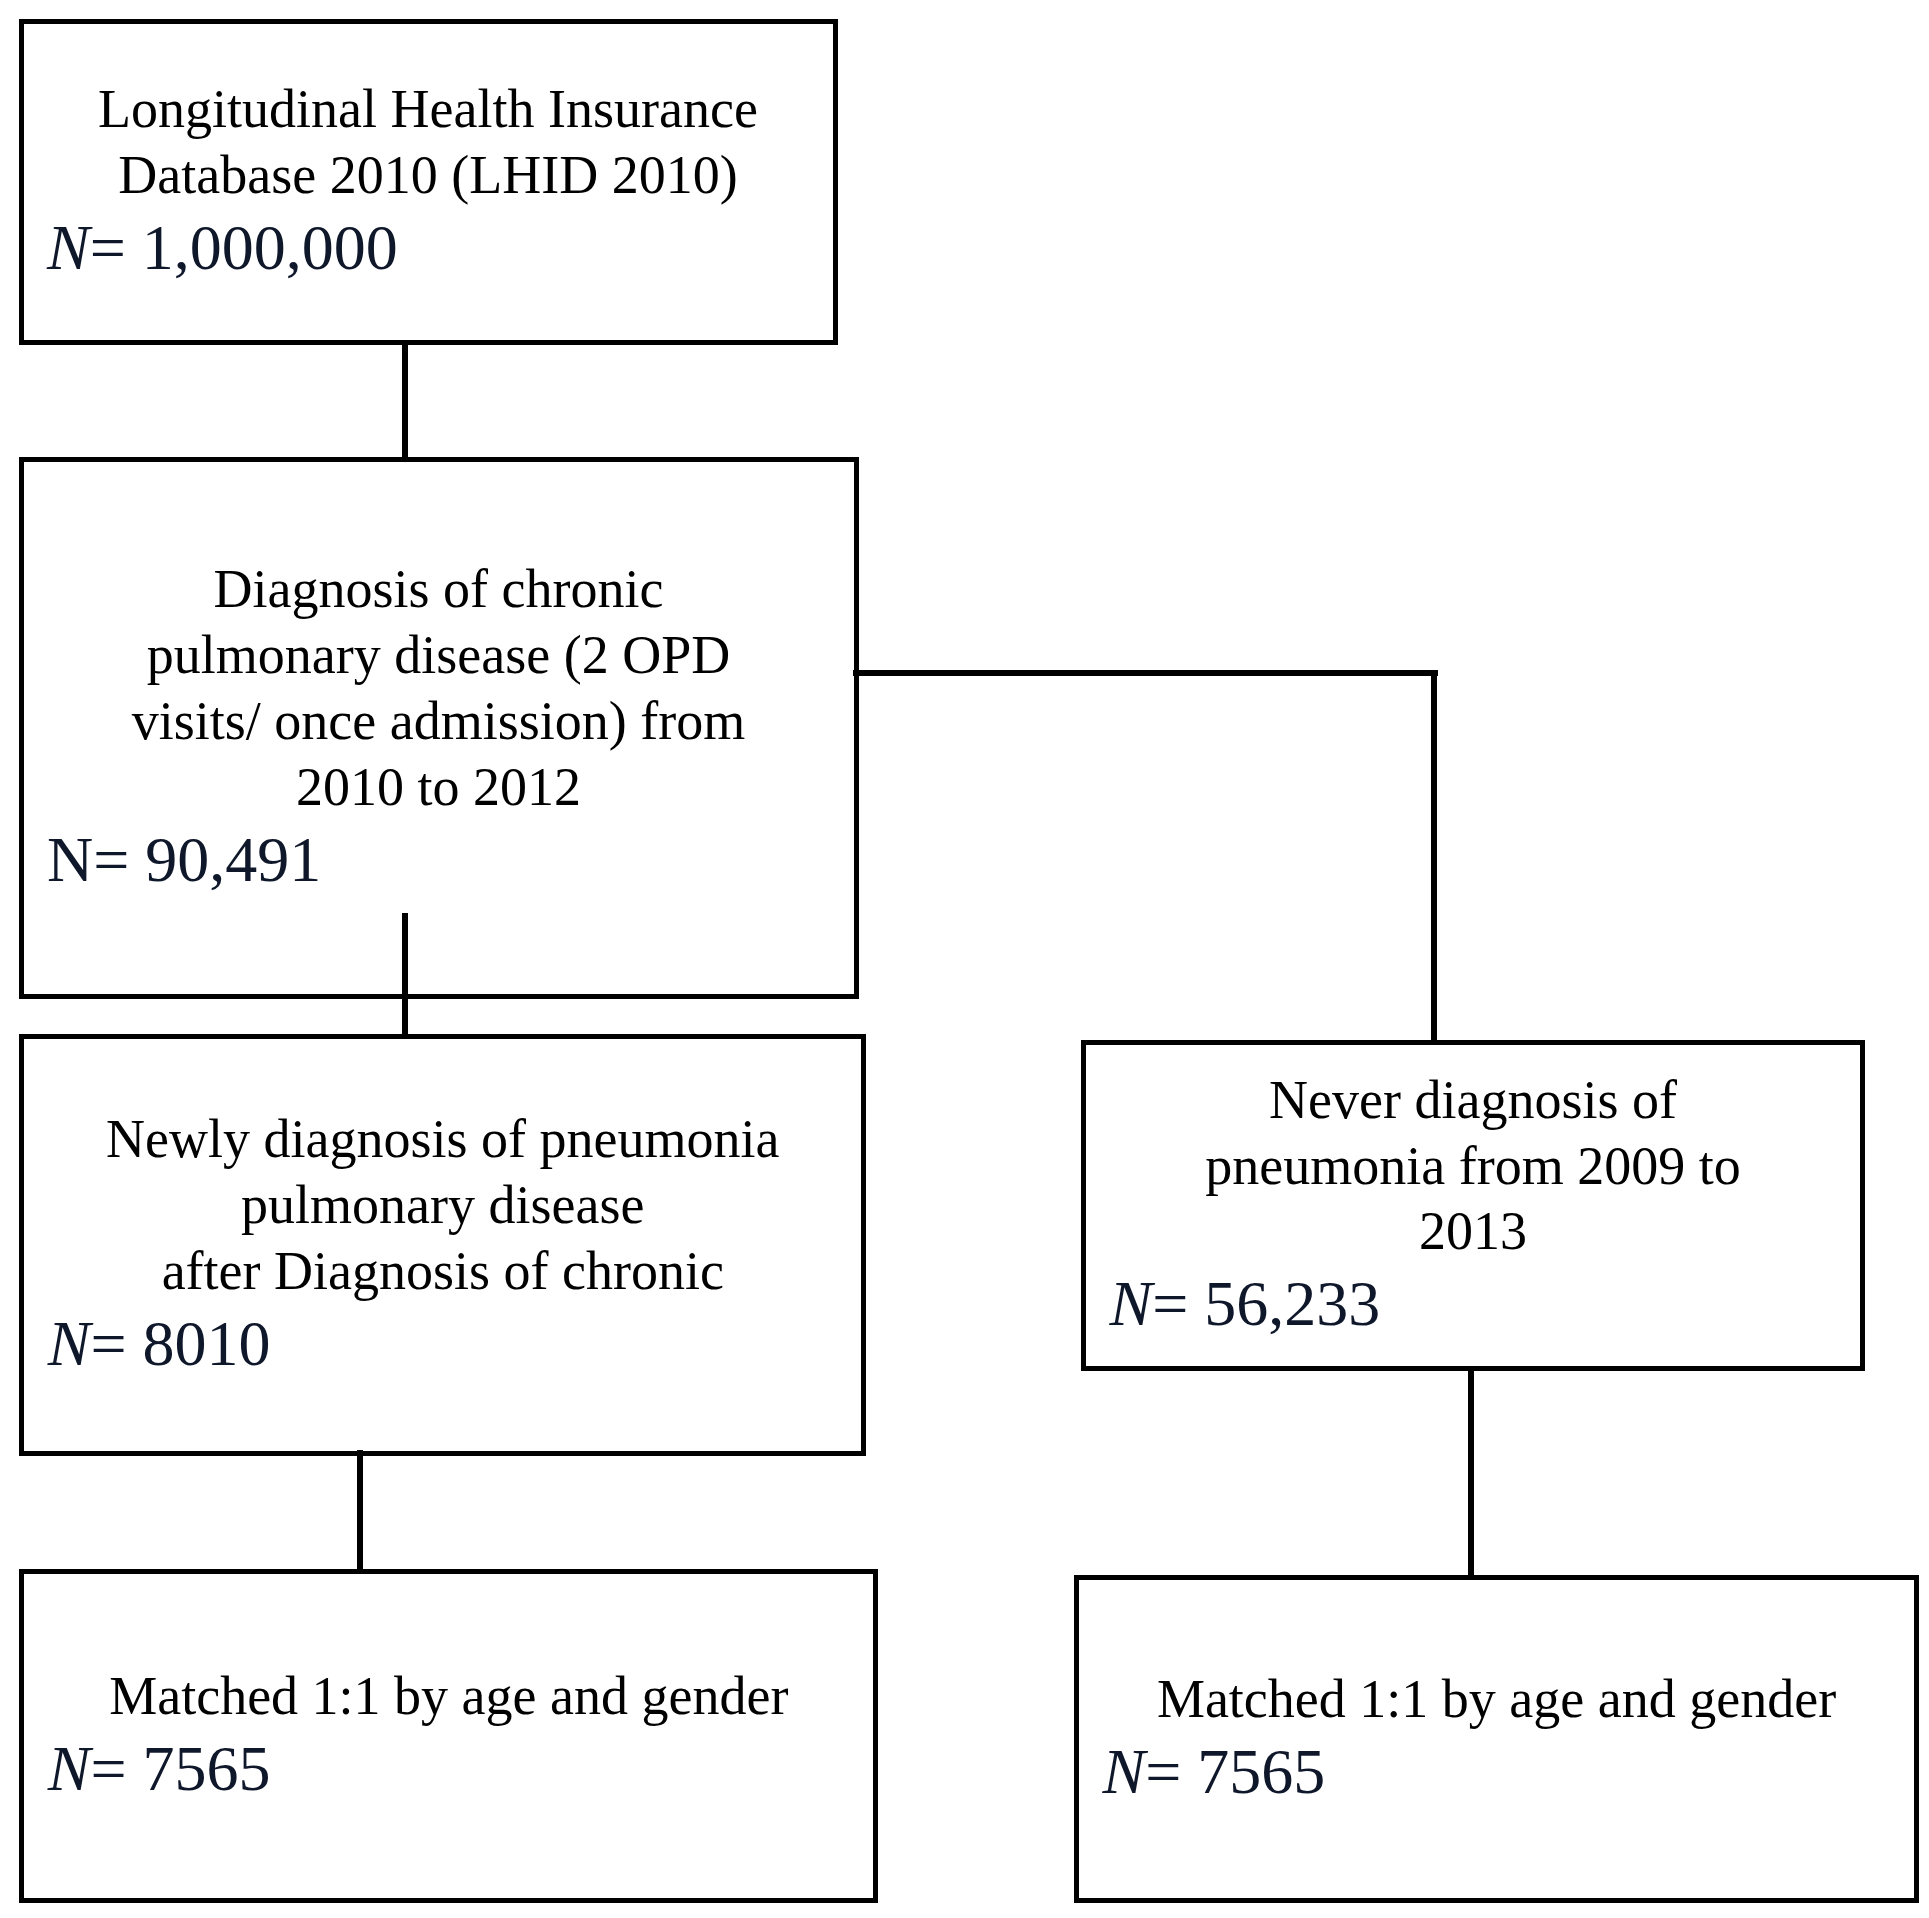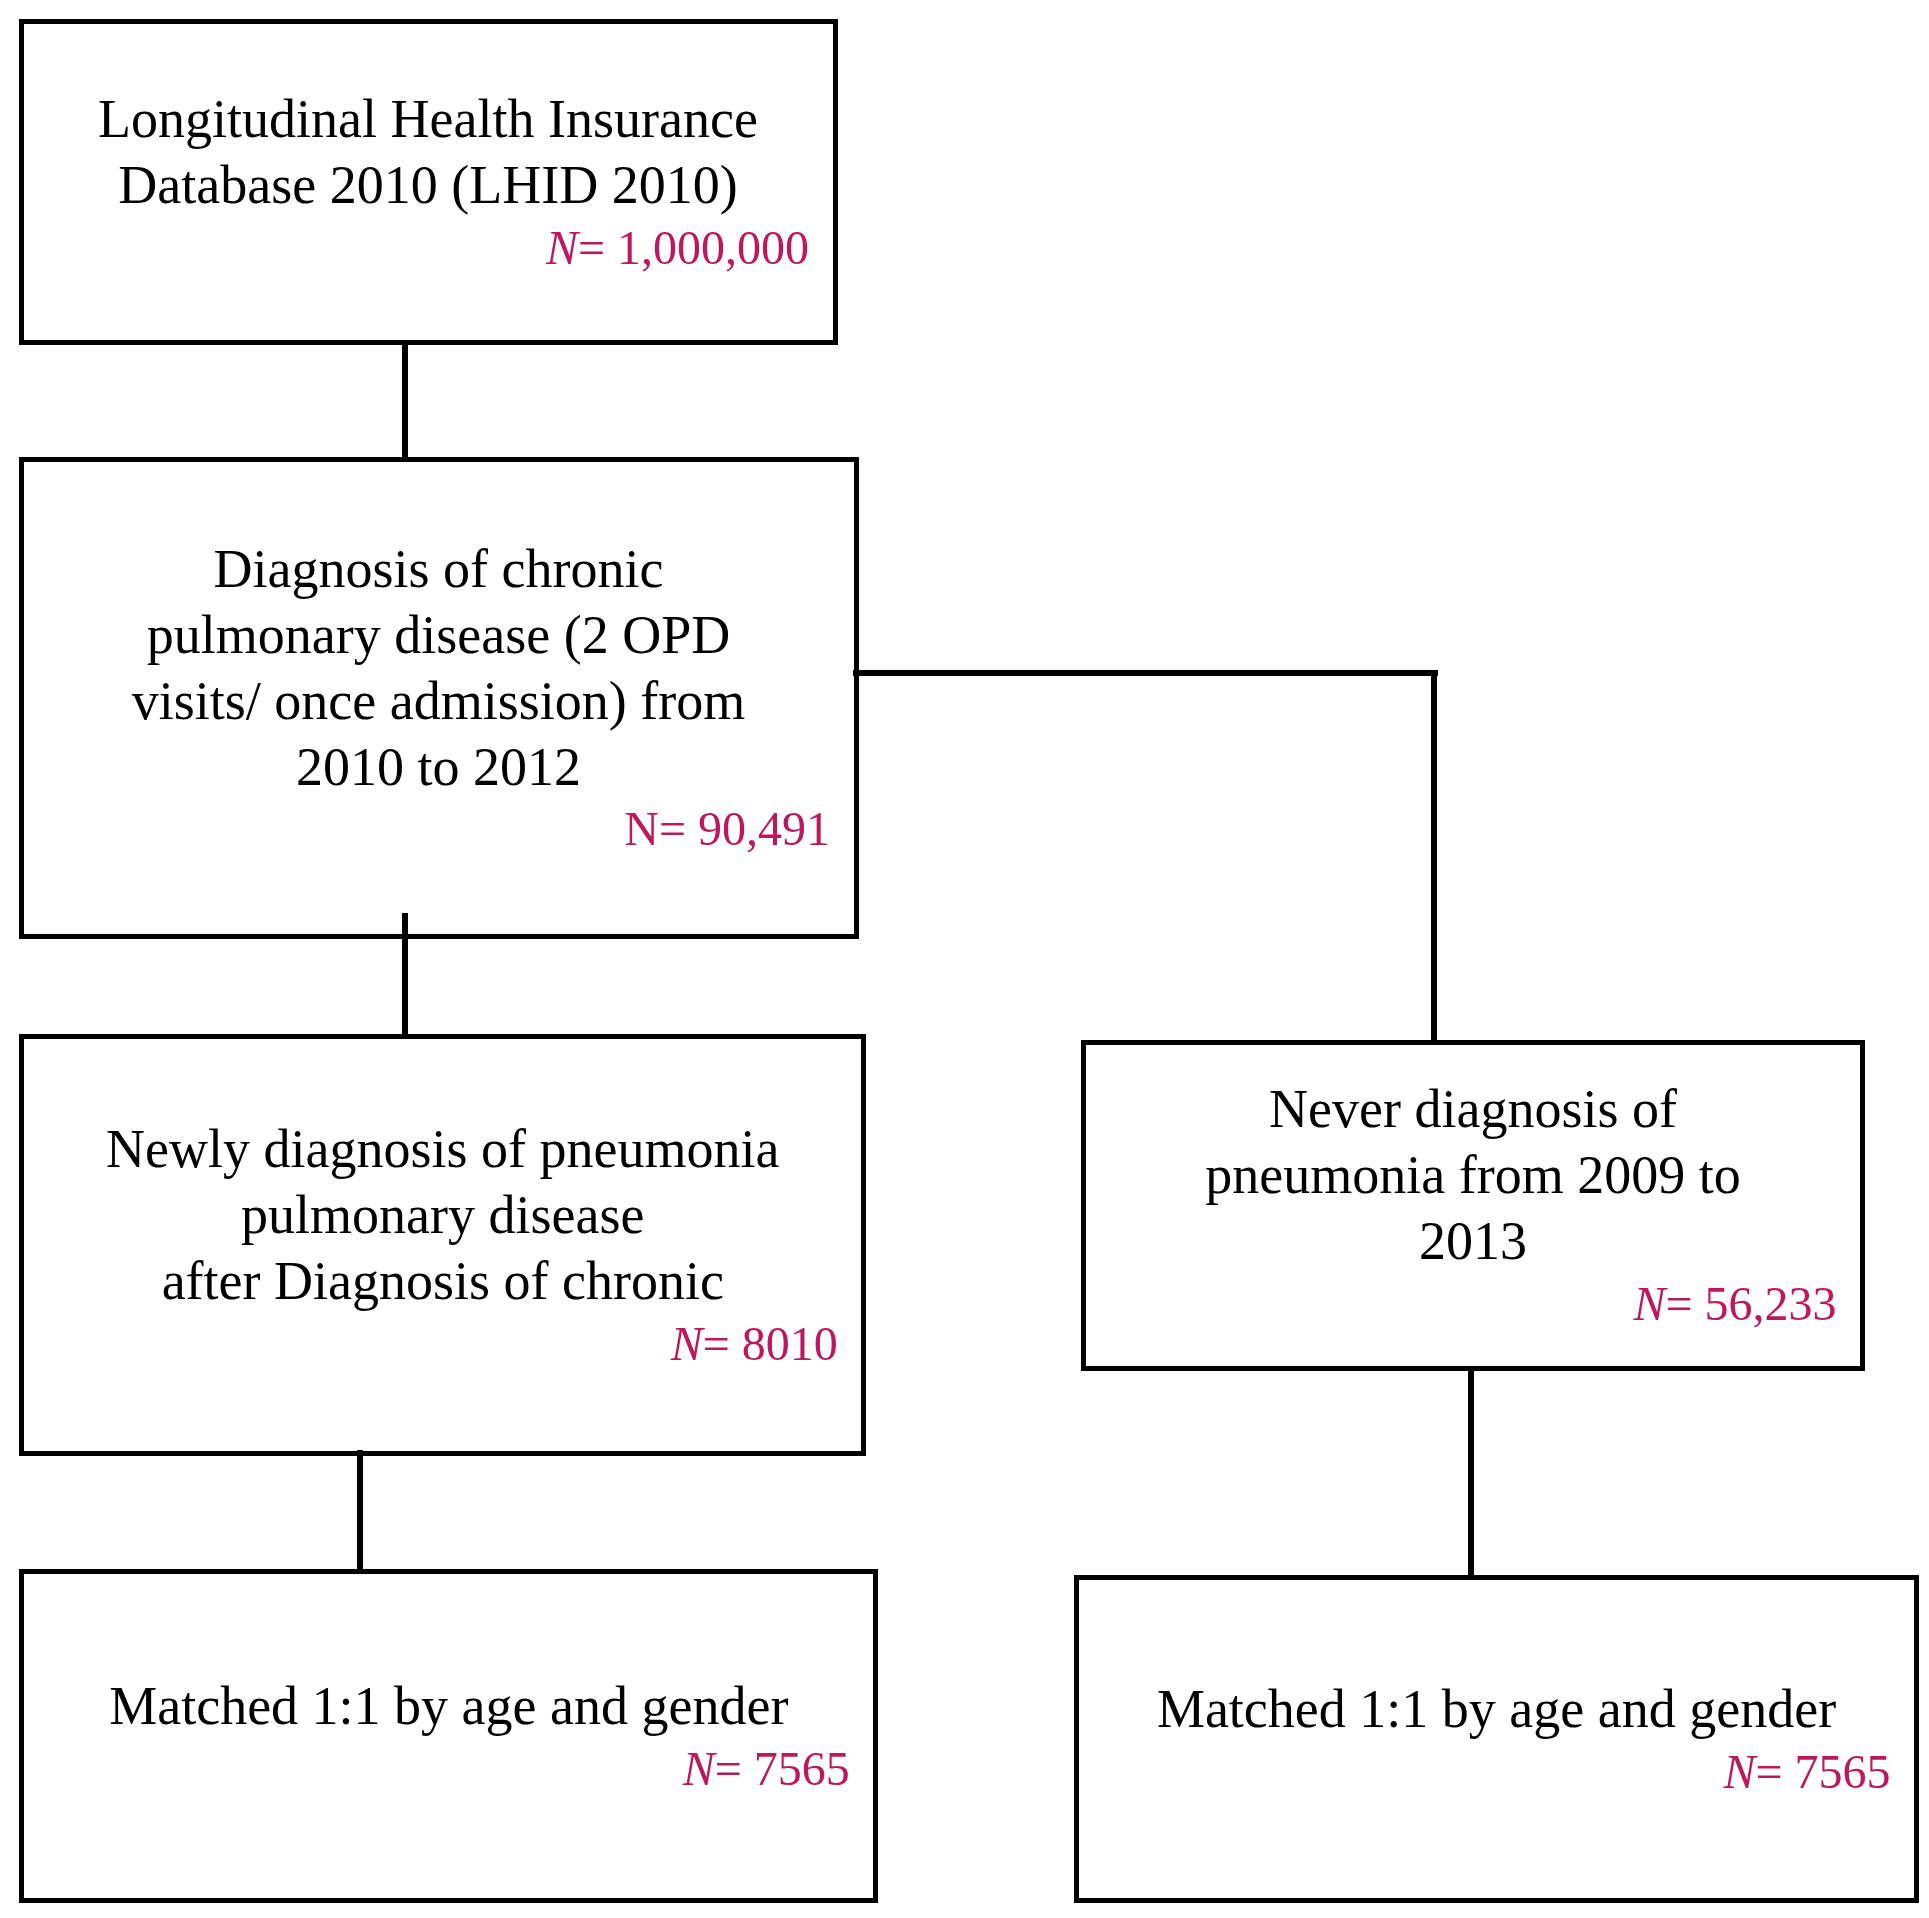--- a/index.html
+++ b/index.html
@@ -32,43 +32,43 @@
     padding: 0 23.5px;
     box-sizing: border-box;
     color: #000000;
     font-size: 54px;
     line-height: 1.22;
     white-space: pre-line;
     text-align: center;
   }
   .node .nline {
     display: block;
-    color: #be185d;
-    font-size: 48px;
+    color: #0f172a;
+    font-size: 64px;
     line-height: 1.22;
-    text-align: right;
+    text-align: left;
   }
   .node .nline .nvar-i { font-style: italic; }
   .node .nline .nvar-r { font-style: normal; }
 
   
   .vline {
     position: absolute;
     background: #000000;
     width: 5.9px;
   }
   .hline {
     position: absolute;
     background: #000000;
     height: 5.9px;
   }
 
   
   #box-lhid        { left: 18.5px;   top: 19.3px;   width: 819px;  height: 326px; }
-  #box-chronic     { left: 18.5px;   top: 457px;  width: 840px; height: 482px; }
+  #box-chronic     { left: 18.5px;   top: 457px;  width: 840px; height: 542px; }
   #box-pneumonia   { left: 19.3px;   top: 1034px; width: 847px; height: 422px; }
   #box-matched-l   { left: 19.3px;   top: 1569px; width: 859px; height: 334px; }
   #box-never       { left: 1081px; top: 1040px; width: 784px;  height: 331px; }
   #box-matched-r   { left: 1074px; top: 1575px; width: 845px; height: 328px; }
 
   #conn-1-2        { left: 402px;  top: 340px;  height: 123px; }
   #conn-2-3        { left: 402px;  top: 913px; height: 127px; }
   #conn-3-4        { left: 357px;  top: 1450px; height: 125px; }
   #conn-5-6        { left: 1468px; top: 1366px; height: 215px; }
 

